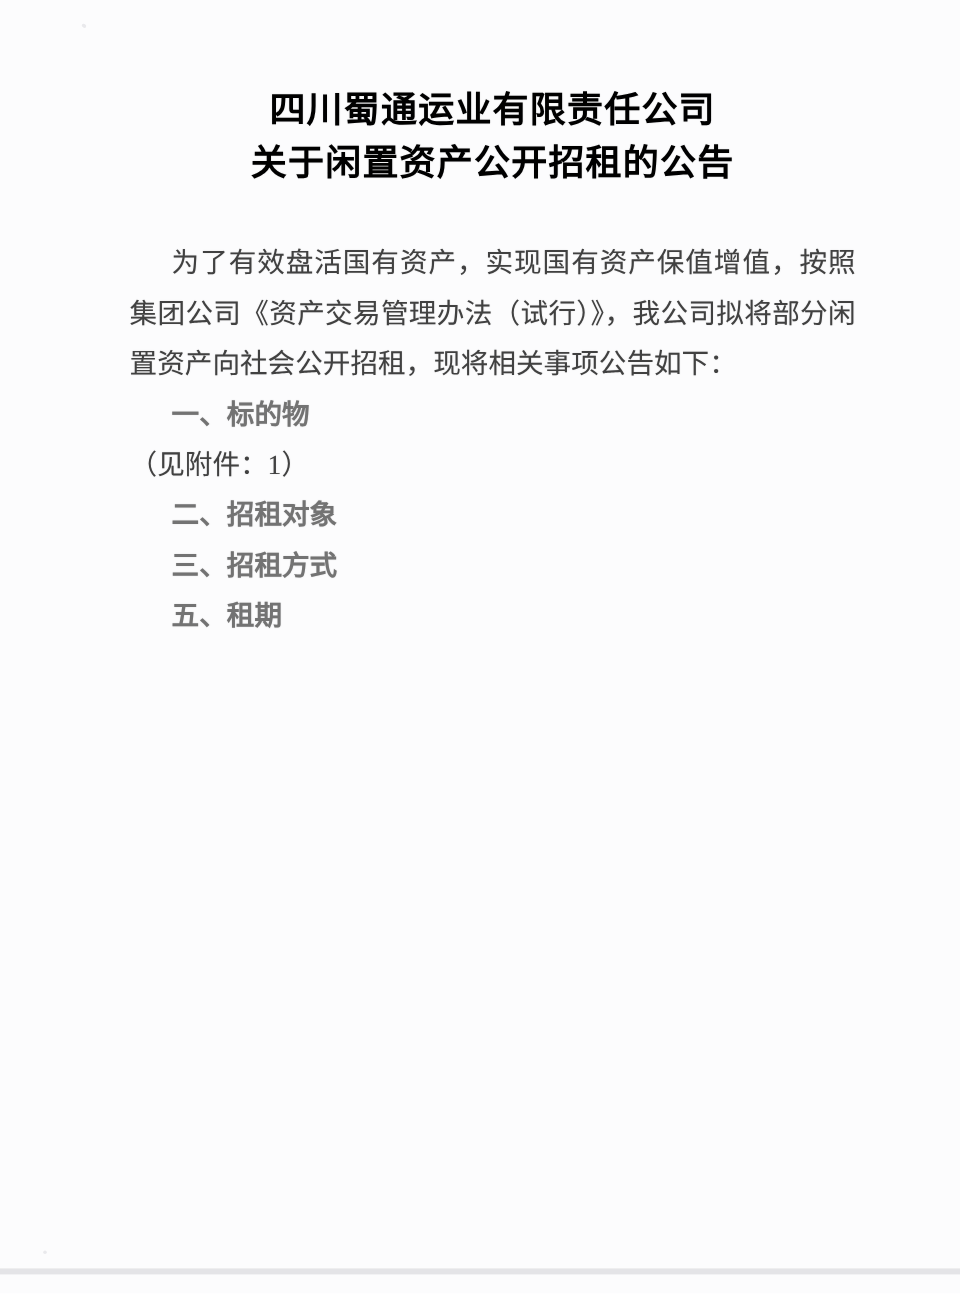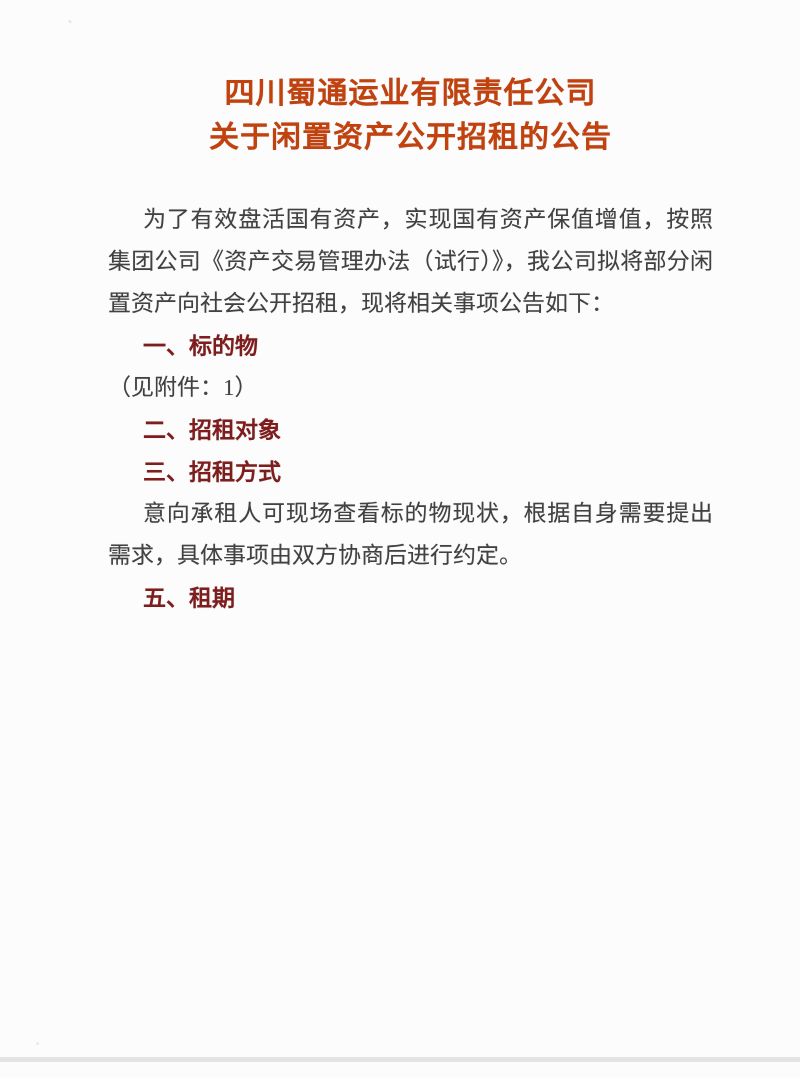--- a/index.html
+++ b/index.html
@@ -20,21 +20,21 @@
     top: 71px;
     width: 605px;
   }
   .title-block {
     text-align: center;
     font-family: "Liberation Serif", "DejaVu Serif", serif;
     font-size: 30px;
     font-weight: 700;
     line-height: 44px;
     letter-spacing: 1px;
-    color: #c2410c;
+    color: #000000;
     text-shadow: 0 0 1px rgba(80,80,80,0.30);
   }
   .doc-body {
     margin-top: 40px;
     font-family: "Liberation Serif", "DejaVu Serif", serif;
     font-size: 23px;
     line-height: 42px;
     color: #414141;
     text-align: justify;
     text-shadow: 0 0 1px rgba(90,90,90,0.28);
@@ -44,21 +44,21 @@
   }
   .para-indent {
     text-indent: 35px;
   }
   .sec-heading {
     margin: 0;
     font-family: "DejaVu Sans", "Liberation Sans", sans-serif;
     font-size: 23px;
     line-height: 42px;
     font-weight: 700;
-    color: #7f1d1d;
+    color: #737373;
     text-indent: 35px;
     text-align: left;
   }
   .attachment-line {
     text-indent: 0;
   }
   .scan-shadow-band {
     position: absolute;
     left: 0;
     right: 0;
@@ -90,21 +90,20 @@
     <div class="doc-body">
 
       <p class="para-indent">为了有效盘活国有资产，实现国有资产保值增值，按照集团公司《资产交易管理办法（试行）》，我公司拟将部分闲置资产向社会公开招租，现将相关事项公告如下：</p>
 
       <p class="sec-heading">一、标的物</p>
       <p class="attachment-line">（见附件：1）</p>
 
       <p class="sec-heading">二、招租对象</p>
 
       <p class="sec-heading">三、招租方式</p>
-      <p class="para-indent">意向承租人可现场查看标的物现状，根据自身需要提出需求，具体事项由双方协商后进行约定。</p>
 
 
       <p class="sec-heading">五、租期</p>
 
     </div>
   </div>
 
   <div class="speck speck-a"></div>
   <div class="speck speck-b"></div>
   <div class="speck speck-c"></div>

